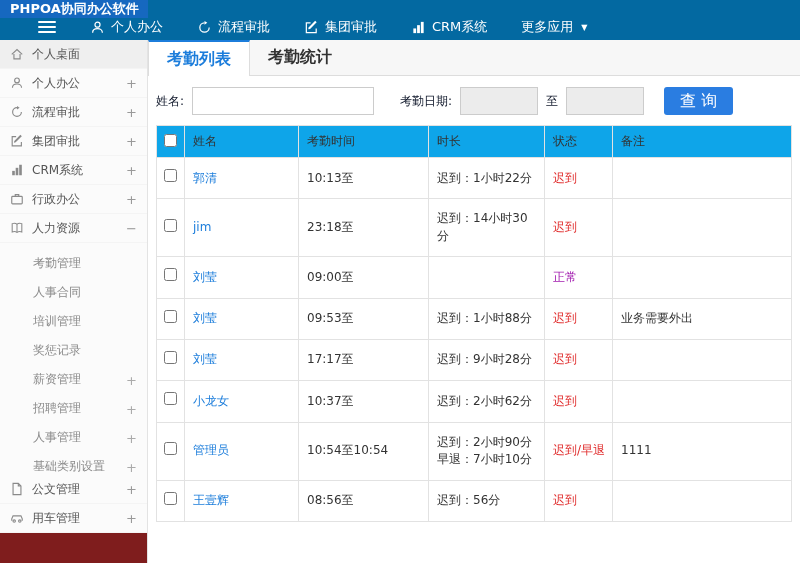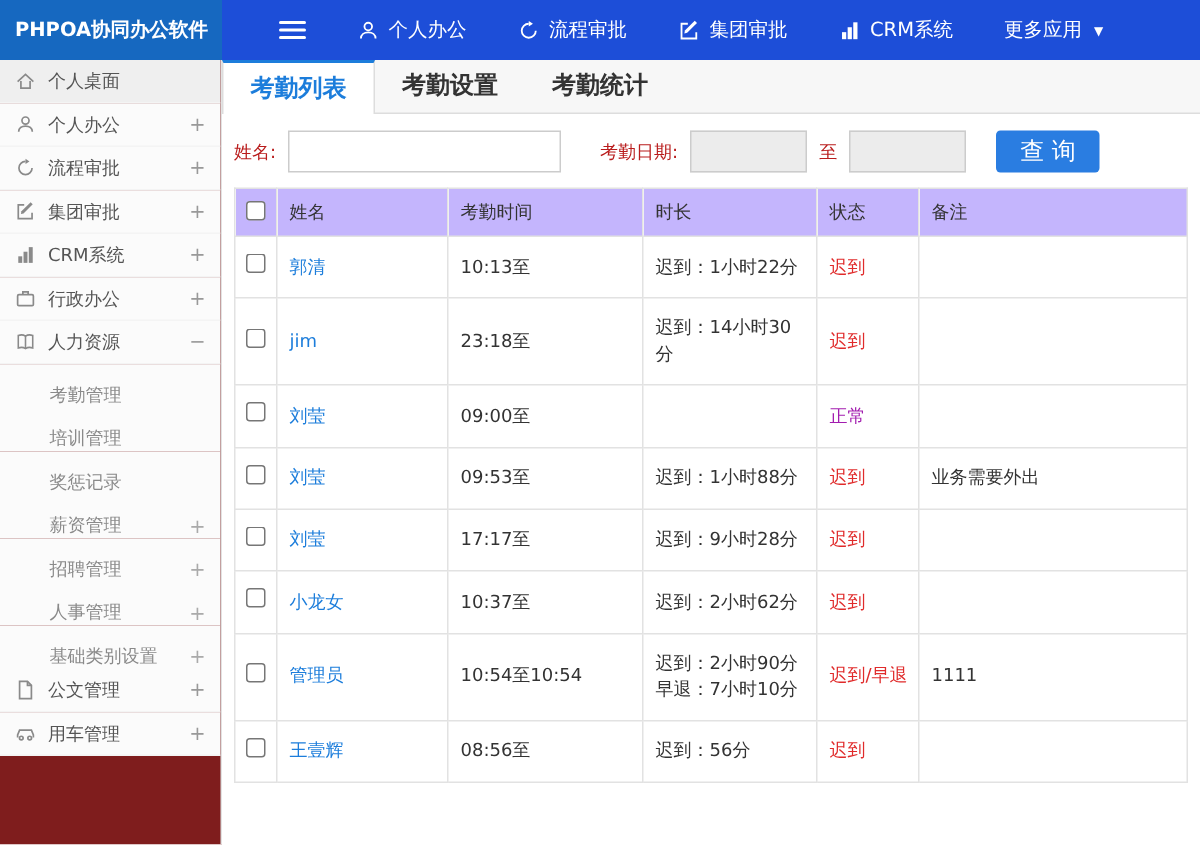--- a/index.html
+++ b/index.html
@@ -3,21 +3,21 @@
 <meta charset="utf-8">
 <style>
   * { margin:0; padding:0; box-sizing:border-box; }
   html,body { width:800px; height:563px; overflow:hidden; }
   body {
     font-family:"DejaVu Sans","Liberation Sans",sans-serif;
     font-size:12px; color:#333; background:#fff; position:relative;
   }
 
   
-  .topbar { height:40px; background:#1d4ed8; color:#fff; display:flex; align-items:stretch; }
+  .topbar { height:40px; background:#0369a1; color:#fff; display:flex; align-items:stretch;flex-direction:column; }
   .logo { width:148px; flex:none; background:#1668c0; display:flex; align-items:center;
           padding-left:10px; font-size:13px; font-weight:bold; }
   .topnav { display:flex; align-items:center; padding-left:38px; gap:34px; }
   .hamburger { width:18px; display:flex; flex-direction:column; gap:3px; cursor:pointer; }
   .hamburger span { display:block; height:2px; background:#fff; border-radius:1px; }
   .nav-item { display:flex; align-items:center; gap:6px; font-size:13px; cursor:pointer; white-space:nowrap; }
   .nav-item svg { width:15px; height:15px; display:block; }
   .caret { font-size:8px; margin-left:2px; }
 
   
@@ -35,36 +35,36 @@
 
   
   .main { position:absolute; left:148px; top:40px; right:0; bottom:0; background:#fff; overflow:hidden; }
   .tabbar { height:36px; background:#f7f7f7; border-bottom:1px solid #ddd; display:flex; align-items:stretch; }
   .tab { padding:0 18px; display:flex; align-items:center; font-size:16px; font-weight:bold;
          color:#333; cursor:pointer; }
   .tab.active { background:#fff; color:#1c7ddb; border-top:2px solid #1c7ddb;
                 border-left:1px solid #ddd; border-right:1px solid #ddd; margin-bottom:-1px; }
 
   .filter-row { display:flex; align-items:center; padding:11px 8px 10px; gap:8px; }
-  .filter-row label { color:#b91c1c; white-space:nowrap; }
+  .filter-row label { color:#0f172a; white-space:nowrap; }
   .text-input { width:182px; height:28px; border:1px solid #ccc; padding:0 6px; font-size:12px; }
   .date-input { width:78px; height:28px; border:1px solid #ccc; background:#ececec; padding:0 6px; font-size:12px; }
   .gap { width:10px; }
   .btn { border:none; border-radius:3px; color:#fff; font-size:16px; cursor:pointer;
          font-family:inherit; }
   .btn-search { height:28px; padding:0 16px; background:#2a7de1; margin-left:12px; }
   .action-row { display:flex; gap:8px; padding:3px 8px 11px; }
   .btn-danger { background:#e64545; padding:7px 11px; }
   .btn-info   { background:#47b4d8; padding:7px 11px; }
 
   
   .table-wrap { margin:0 8px; }
   table { width:100%; border-collapse:collapse; table-layout:fixed; font-size:12px; }
   th, td { border:1px solid #e2e2e2; text-align:left; vertical-align:middle; overflow:hidden; }
-  th { background:#c4b5fd; font-weight:normal; color:#333; padding:7px 8px; }
+  th { background:#0ea5e9; font-weight:normal; color:#333; padding:7px 8px; }
   td { padding:11px 8px; line-height:1.45;margin-left:48px; }
   .cb-cell { text-align:center; padding:7px 4px; }
   td.cb-cell { padding:11px 4px; }
   a.name-link { color:#1c7ddb; text-decoration:none; }
   .dur { white-space:pre-line; }
   .status-red { color:#e02b2b; white-space:nowrap; }
   .status-ok  { color:#a21caf; white-space:nowrap; }
 </style>
 </head>
 <body>
@@ -204,20 +204,24 @@
       </span>
     <span>人力资源</span>
     <span class="toggle">−</span>
   </div>
 
   <div class="side-sub">
     <span>考勤管理</span>
     <span class="toggle"></span>
   </div>
   <div class="side-sub">
+    <span>人事合同</span>
+    <span class="toggle"></span>
+  </div>
+  <div class="side-sub">
     <span>培训管理</span>
     <span class="toggle"></span>
   </div>
   <div class="side-sub">
     <span>奖惩记录</span>
     <span class="toggle"></span>
   </div>
   <div class="side-sub">
     <span>薪资管理</span>
     <span class="toggle">+</span>
@@ -256,21 +260,20 @@
       </span>
     <span>用车管理</span>
     <span class="toggle">+</span>
   </div>
 </div>
 
 <div class="main">
 
   <div class="tabbar">
     <div class="tab active">考勤列表</div>
-    <div class="tab">考勤设置</div>
     <div class="tab">考勤统计</div>
   </div>
 
   <div class="filter-row">
     <label>姓名:</label>
     <input class="text-input" type="text" value="" style="">
     <span class="gap"></span>
     <label>考勤日期:</label>
     <input class="date-input" type="text" value="" style="">
     <label>至</label>

